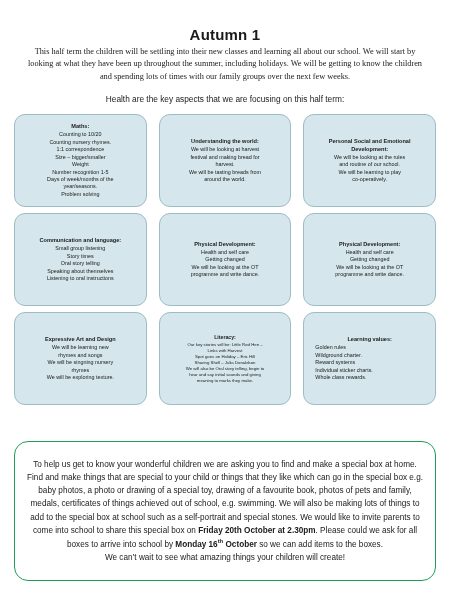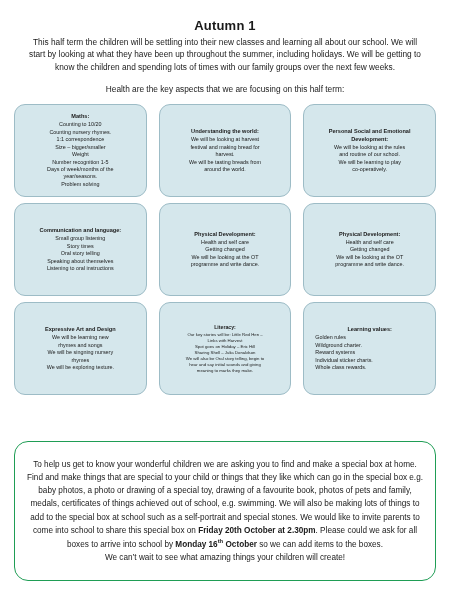--- a/index.html
+++ b/index.html
@@ -21,30 +21,31 @@
     box-sizing: border-box;
     padding: 0 14px;
   }
 
   
   .header {
     padding-top: 14px;
     text-align: center;
   }
   .title {
-    font-size: 13px;
+    font-size: 15px;
     font-weight: bold;
     letter-spacing: 0.2px;
-    margin: 4px 0 3px 0;
+    margin: 12px 0 3px 0;
   }
   .intro {
     font-size: 8.3px;
     line-height: 1.5;
     margin: 0 10px;
     text-align: center;
+    font-family: Liberation Serif, serif;
   }
   .focus-line {
     font-size: 8.3px;
     text-align: center;
     margin-top: 11px;
     margin-bottom: 0;
   }
 
   
   .grid {

